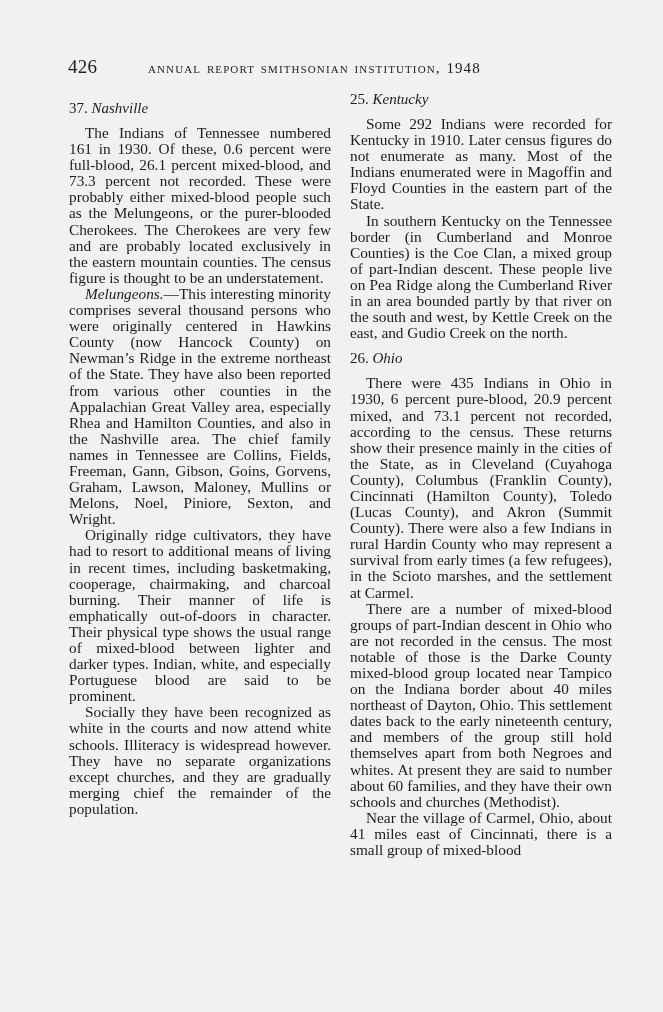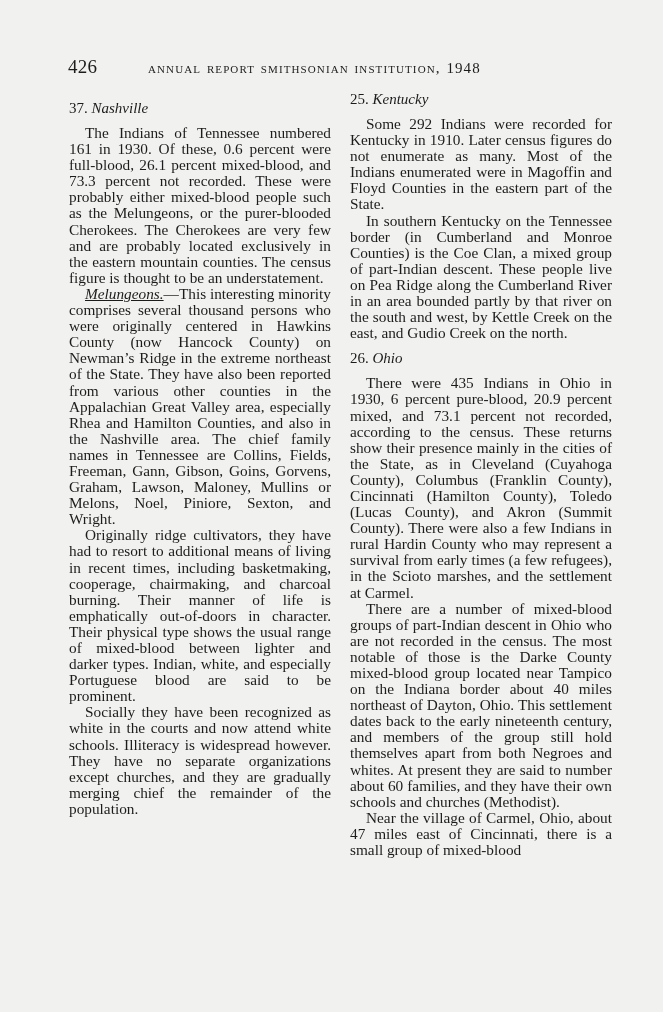--- a/index.html
+++ b/index.html
@@ -66,21 +66,21 @@
     margin: 0;
     font-size: 15px;
     font-weight: normal;
     line-height: 16px;
     text-indent: 0;
     text-align: left;
   }
   .section-heading .sec-title { font-style: italic; }
   .gap-before { margin-top: 9px !important; }
   .gap-after { margin-bottom: 9px !important; }
-  .italic-lead { font-style: italic; text-decoration: underline; }
+  .italic-lead { font-style: italic; }
 </style>
 </head>
 <body>
 
 <div class="page">
 
   <div class="running-head">
     <span class="page-number">426</span>
     <span class="header-title">ANNUAL REPORT SMITHSONIAN INSTITUTION, 1948</span>
   </div>
@@ -110,16 +110,16 @@
     <p>Some 292 Indians were recorded for Kentucky in 1910. Later census figures do not enumerate as many. Most of the Indians enumerated were in Magoffin and Floyd Counties in the eastern part of the State.</p>
     <p>In southern Kentucky on the Tennessee border (in Cumberland and Monroe Counties) is the Coe Clan, a mixed group of part-Indian descent. These people live on Pea Ridge along the Cumberland River in an area bounded partly by that river on the south and west, by Kettle Creek on the east, and Gudio Creek on the north.</p>
 
     <h3 class="section-heading gap-before gap-after">
       <span>26.</span>
       <span class="sec-title">Ohio</span>
     </h3>
 
     <p>There were 435 Indians in Ohio in 1930, 6 percent pure-blood, 20.9 percent mixed, and 73.1 percent not recorded, according to the census. These returns show their presence mainly in the cities of the State, as in Cleveland (Cuyahoga County), Columbus (Franklin County), Cincinnati (Hamilton County), Toledo (Lucas County), and Akron (Summit County). There were also a few Indians in rural Hardin County who may represent a survival from early times (a few refugees), in the Scioto marshes, and the settlement at Carmel.</p>
     <p>There are a number of mixed-blood groups of part-Indian descent in Ohio who are not recorded in the census. The most notable of those is the Darke County mixed-blood group located near Tampico on the Indiana border about 40 miles northeast of Dayton, Ohio. This settlement dates back to the early nineteenth century, and members of the group still hold themselves apart from both Negroes and whites. At present they are said to number about 60 families, and they have their own schools and churches (Methodist).</p>
-    <p>Near the village of Carmel, Ohio, about 47 miles east of Cincinnati, there is a small group of mixed-blood</p>
+    <p>Near the village of Carmel, Ohio, about 41 miles east of Cincinnati, there is a small group of mixed-blood</p>
   </div>
 
 </div>
 
 </body></html>

